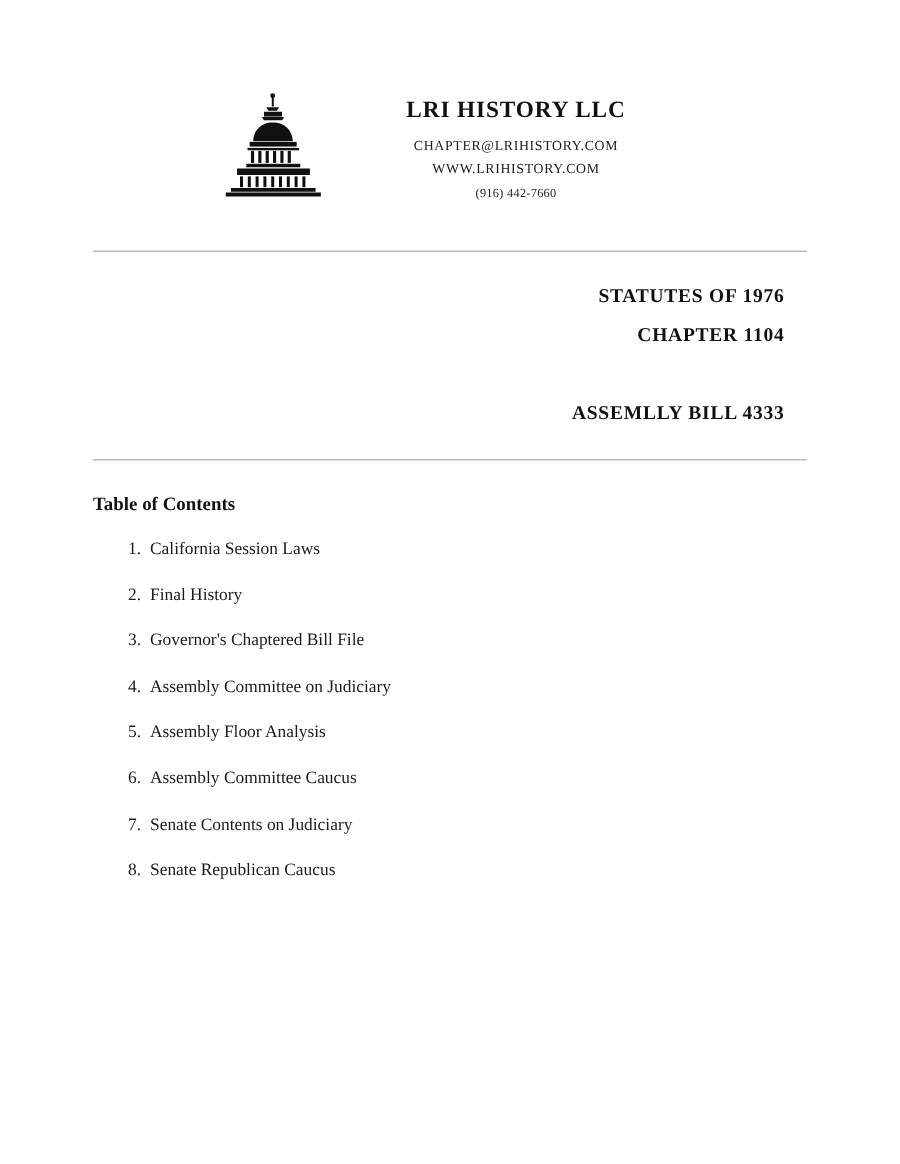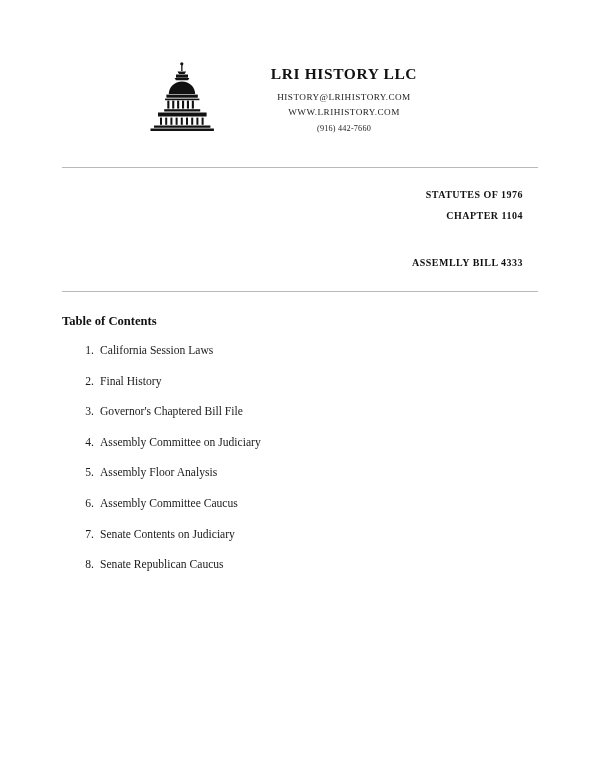--- a/index.html
+++ b/index.html
@@ -80,21 +80,21 @@
   .rule-bottom { margin-top: 23px; }
 
   
   .titleblock {
     text-align: right;
     padding: 21px 77px 0 0;
   }
   .titleblock .tline {
     font-family: "Liberation Serif", serif;
     font-weight: 700;
-    font-size: 10px;
+    font-size: 13px;
     letter-spacing: 0.5px;
     color: #111;
     margin-bottom: 10px;
   }
   .titleblock .tline:last-child { margin-bottom: 3px; margin-top: 36px; }
 
   
   .toc {
     padding: 22px 42px 0 62px;
   }
@@ -177,21 +177,21 @@
           <rect x="55.6" y="55.6" width="2" height="7.2"></rect>
 
           <path d="M8 63.4 h56.4 v2.4 h-56.4 z"></path>
           <path d="M4.5 66.4 h63.4 v2.6 h-63.4 z"></path>
         </g>
       </svg>
     </div>
 
     <div class="brand-block">
       <div class="brand-name">LRI HISTORY LLC</div>
-      <div class="brand-line">HISTORY@LRIHISTORY.COM</div>
+      <div class="brand-line">CHAPTER@LRIHISTORY.COM</div>
       <div class="brand-line">WWW.LRIHISTORY.COM</div>
       <div class="brand-phone">(916) 442-7660</div>
     </div>
   </div>
 
   <hr class="rule rule-top">
 
   <div class="titleblock">
     <div class="tline">STATUTES OF 1976</div>
     <div class="tline">CHAPTER  1104</div>

